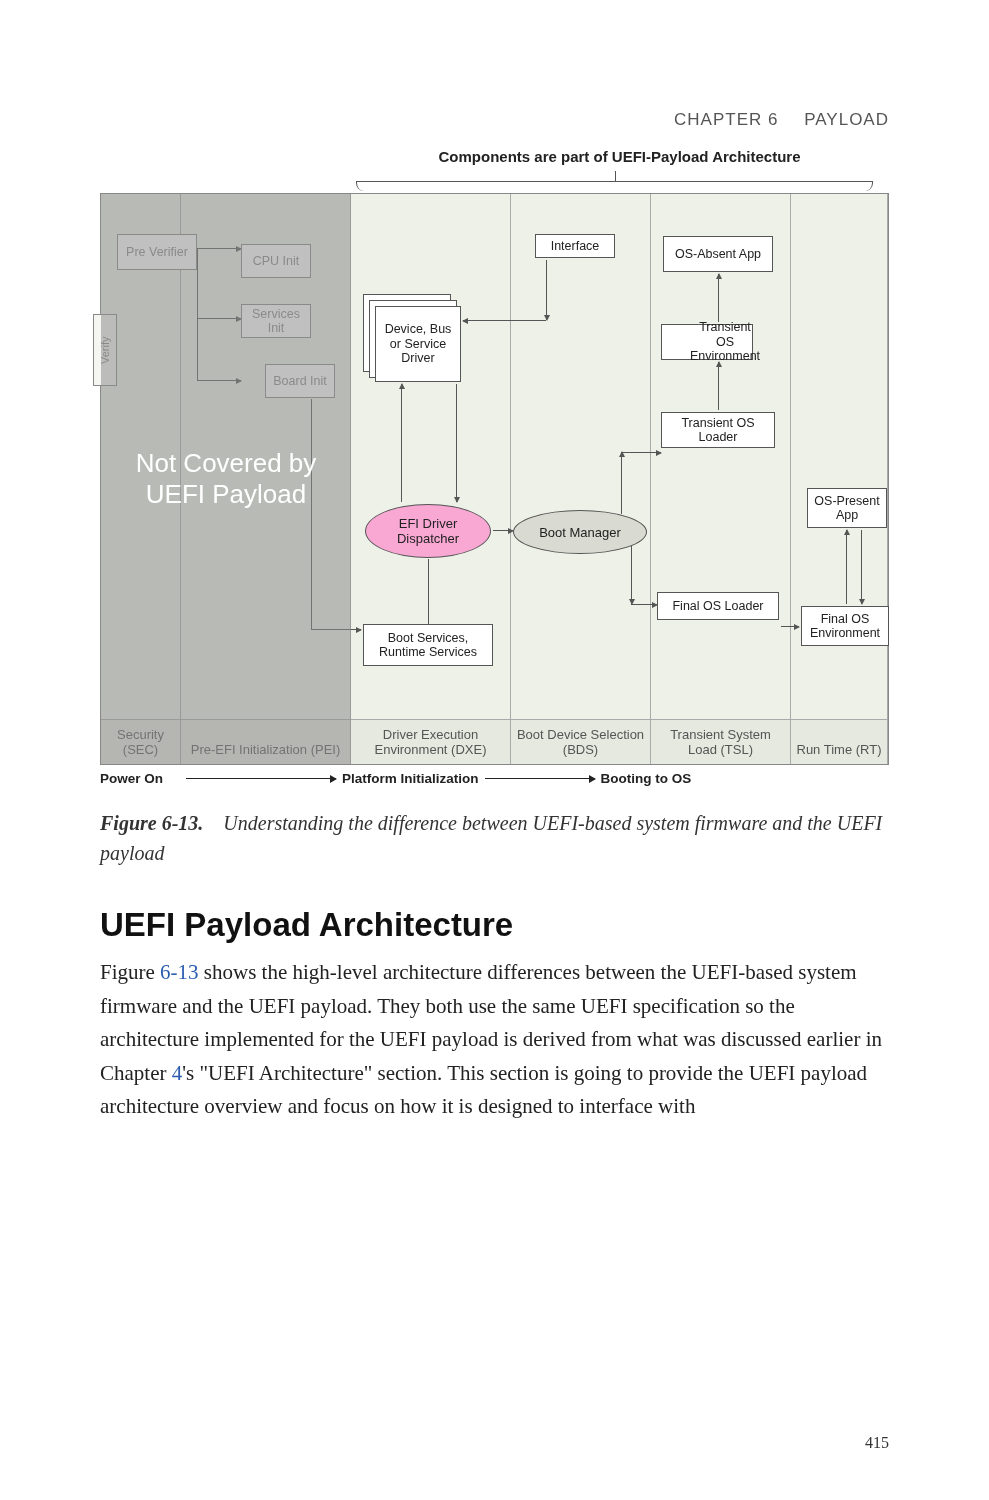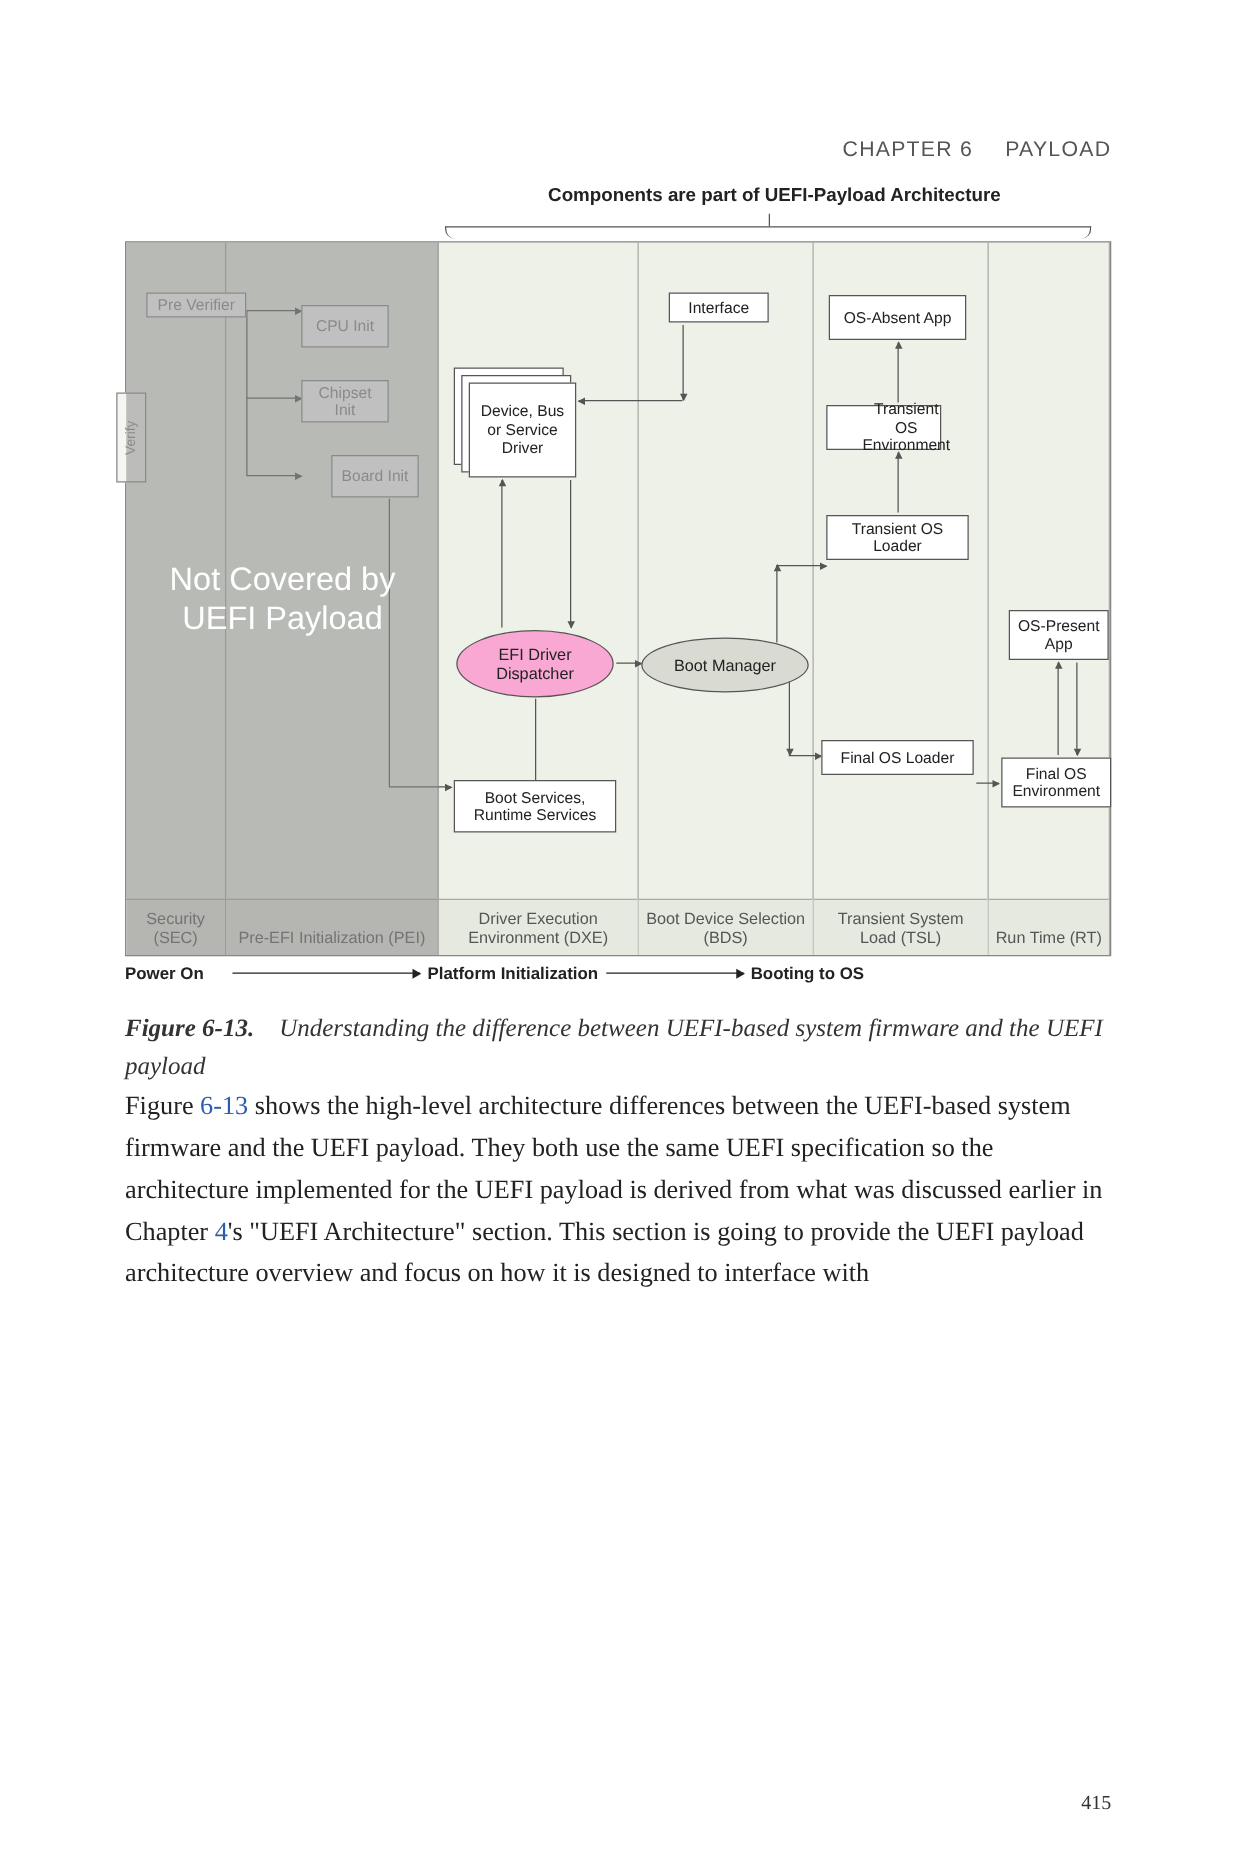--- a/index.html
+++ b/index.html
@@ -282,25 +282,25 @@
       <div class="col col-rt">
         <div class="phase-band">
             <div class="phase-label">Run Time (RT)</div>
           </div>
       </div>
 
       <div class="not-covered-overlay">
         <span>Not Covered by UEFI Payload</span>
       </div>
 
-      <div class="box" style="left:16px; top:40px; width:80px; height:20px; color:#888; border-color:#888;">Pre Verifier</div>
+      <div class="box" style="left:16px; top:40px; width:80px; height:36px; color:#888; border-color:#888;">Pre Verifier</div>
       <div class="verify-tab">Verify</div>
 
       <div class="box" style="left:140px; top:50px; width:70px; height:34px; color:#888; border-color:#888;">CPU Init</div>
-      <div class="box" style="left:140px; top:110px; width:70px; height:34px; color:#888; border-color:#888;">Chipset Init</div>
+      <div class="box" style="left:140px; top:110px; width:70px; height:34px; color:#888; border-color:#888;">Services Init</div>
       <div class="box" style="left:140px; top:170px; width:70px; height:34px; color:#888; border-color:#888;margin-left:24px;">Board Init</div>
 
       <div class="arr h" style="left:96px; top:54px; width:44px;"></div>
       <div class="arr h" style="left:96px; top:124px; width:44px;"></div>
       <div class="arr h" style="left:96px; top:186px; width:44px;"></div>
       <div class="arr v" style="left:96px; top:54px; height:132px;"></div>
 
       <div class="stack-shadow" style="left:262px; top:100px; width:86px; height:76px;"></div>
       <div class="stack-shadow" style="left:268px; top:106px; width:86px; height:76px;"></div>
       <div class="box" style="left:274px; top:112px; width:86px; height:76px;">Device, Bus or Service Driver</div>
@@ -354,18 +354,19 @@
       <span>Booting to OS</span>
     </div>
 
     <div class="caption">
       <span class="fignum">Figure 6-13.</span>
       <span>&nbsp;&nbsp;</span>
       <span class="figtxt">Understanding the difference between UEFI-based system firmware and the UEFI payload</span>
     </div>
   </div>
 
+  <h2 class="section">UEFI Payload Architecture</h2>
   <p class="body">
     <span>Figure </span><a class="ref">6-13</a><span> shows the high-level architecture differences between the UEFI-based system firmware and the UEFI payload. They both use the same UEFI specification so the architecture implemented for the UEFI payload is derived from what was discussed earlier in Chapter </span><a class="ref">4</a><span>'s "UEFI Architecture" section. This section is going to provide the UEFI payload architecture overview and focus on how it is designed to interface with</span>
   </p>
 
   <div class="pagenum">415</div>
 </div>
 
 </body></html>

